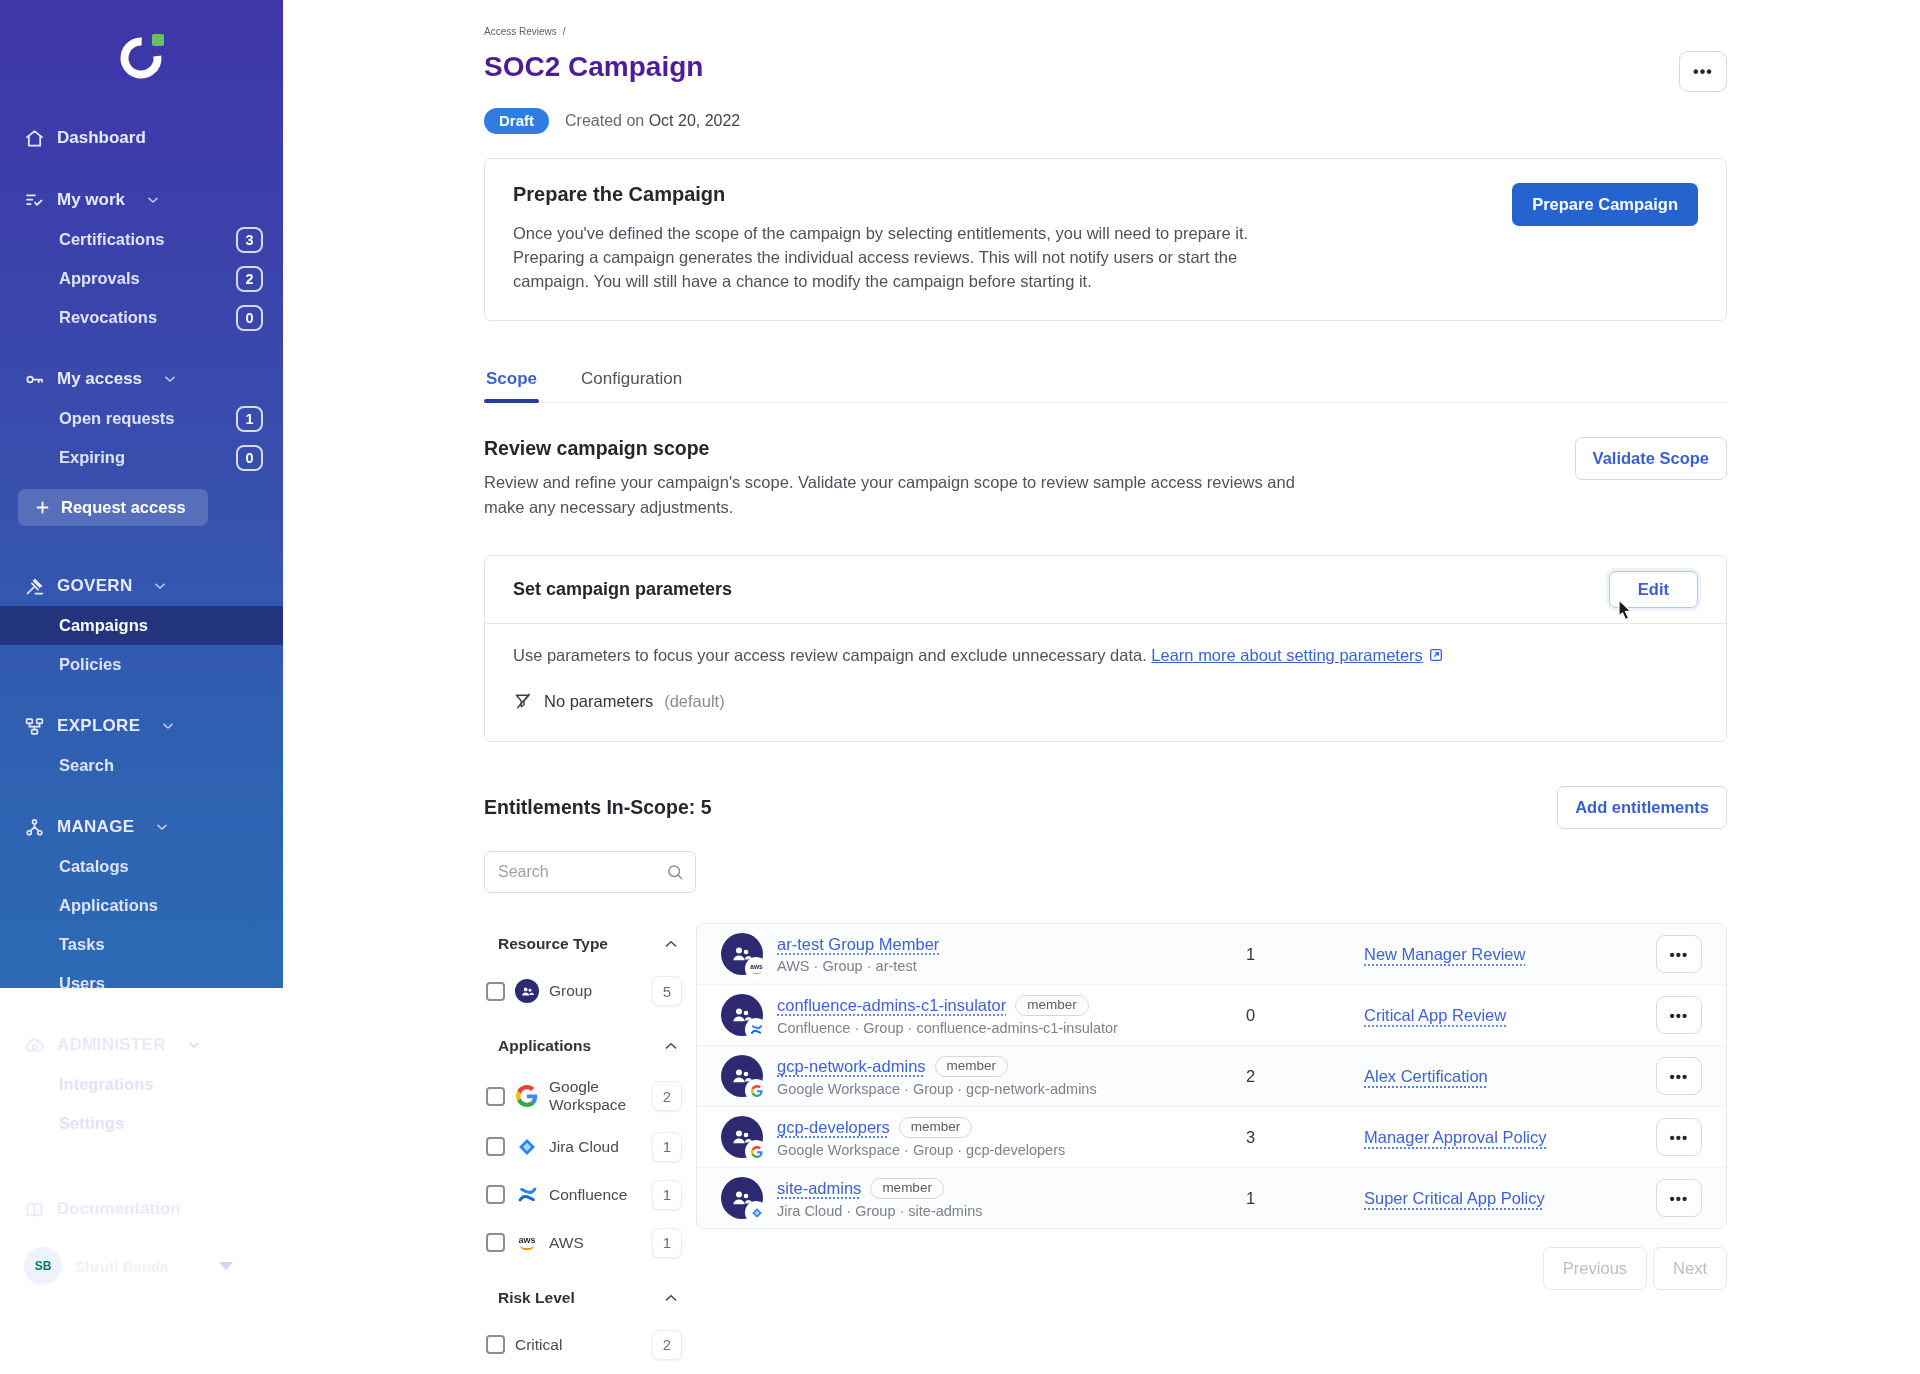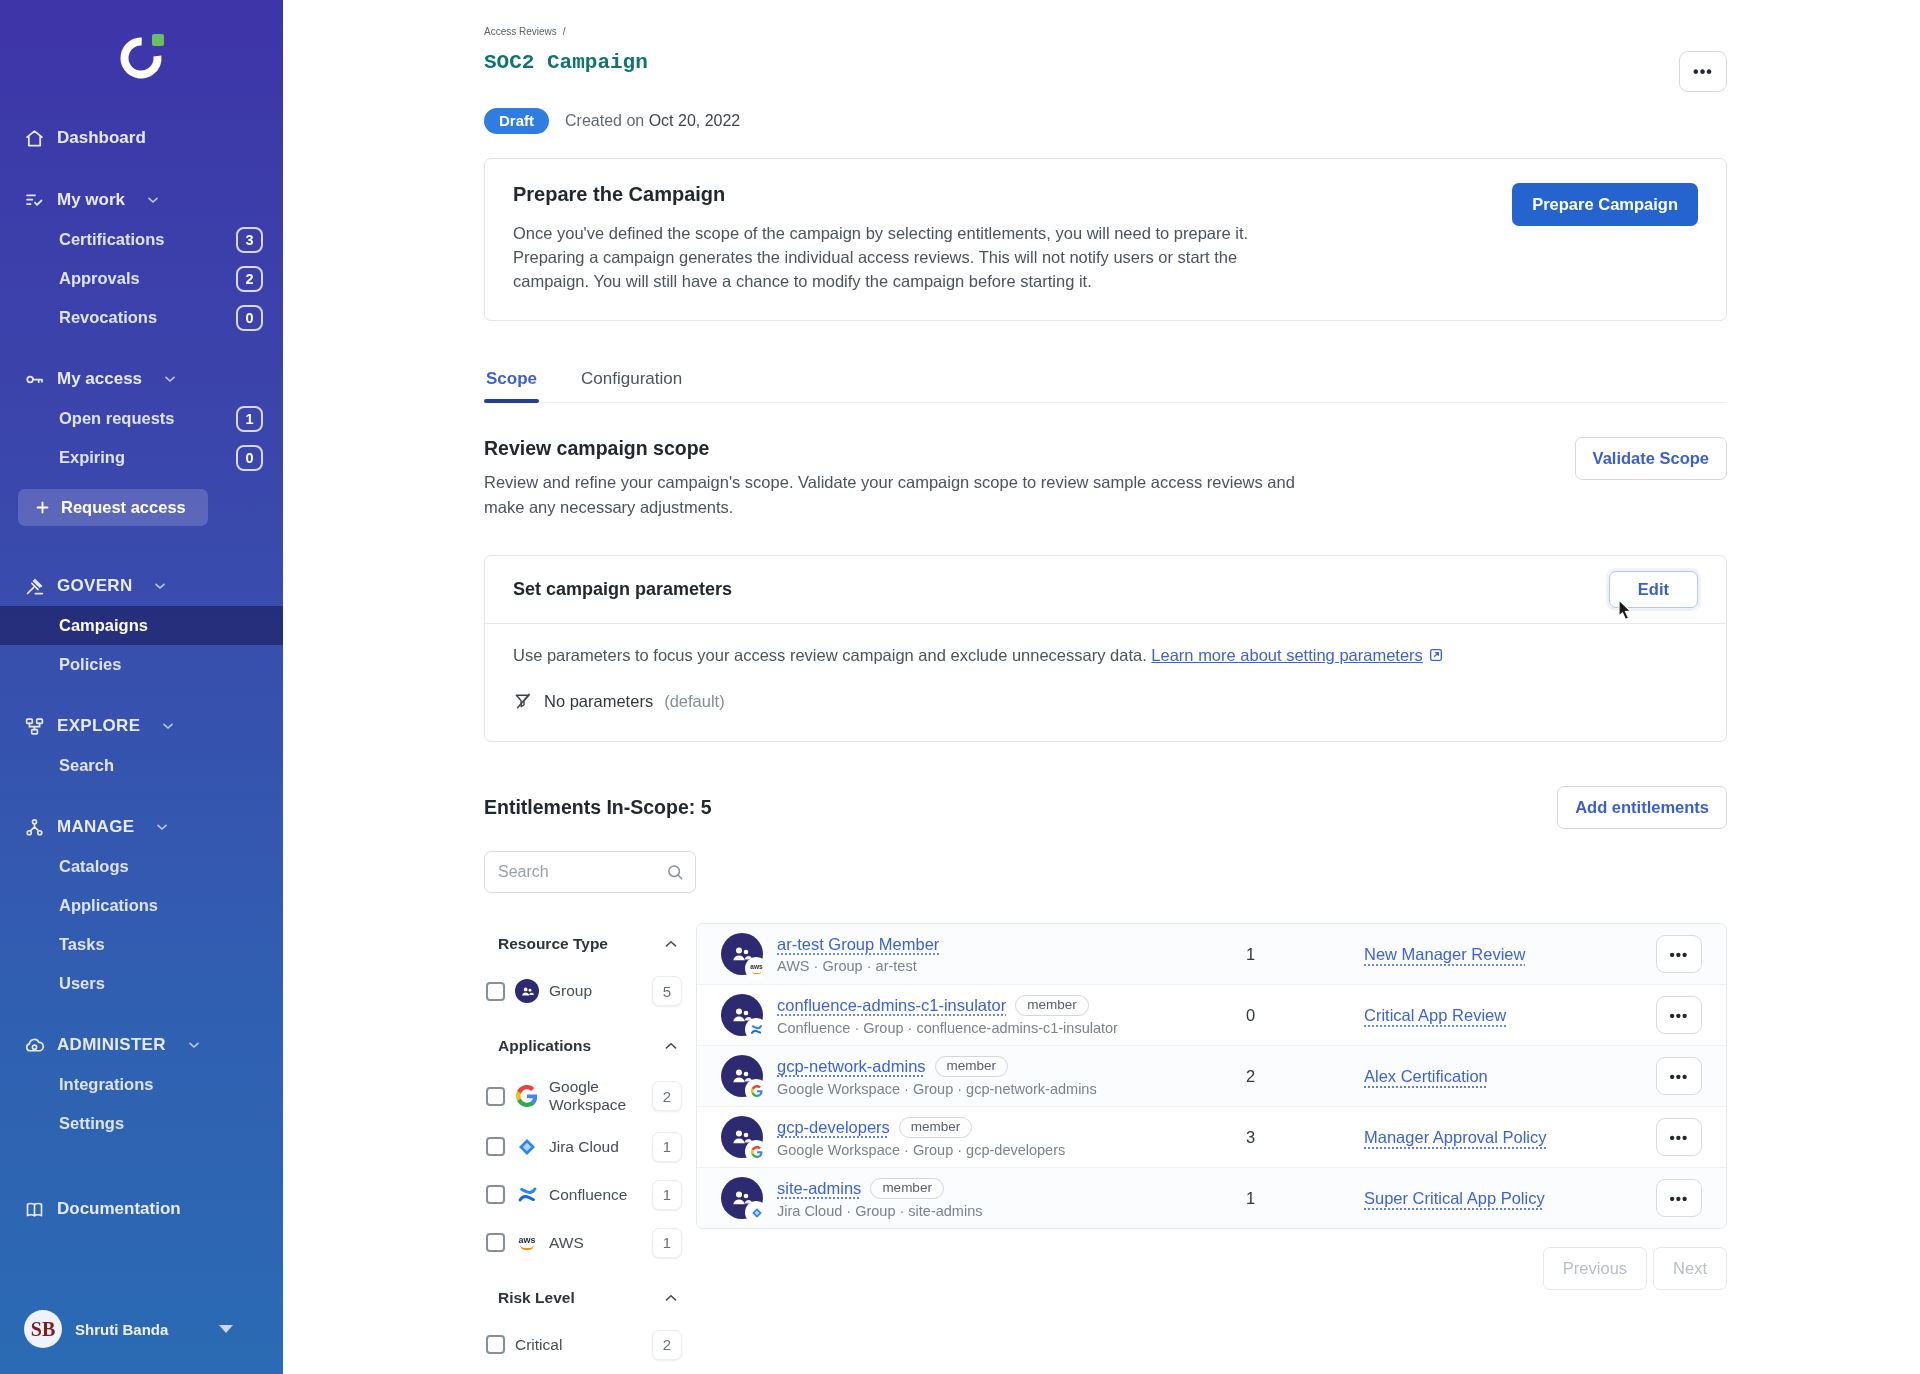--- a/index.html
+++ b/index.html
@@ -1,20 +1,20 @@
 <!DOCTYPE html>
 <html><head>
 <meta charset="utf-8">
 <style>
   * { margin:0; padding:0; box-sizing:border-box; }
   html,body { width:1920px; height:1374px; overflow:hidden; background:#fff;
     font-family:"Liberation Sans", sans-serif; color:#24292f; }
 
   
-  .sidebar { position:fixed; left:0; top:0; width:283px; height:1374px;
+  .sidebar { position:fixed; left:0; top:0; width:283px; height:988px;
     background:linear-gradient(180deg,#3e35a9 0%, #3a49ac 38%, #2f62b2 78%, #2b6ab4 100%);
     color:#e7eafc; display:flex; flex-direction:column; }
   .logo-wrap { display:flex; justify-content:center; padding:30px 0 36px; }
   .nav { flex:1 1 auto; }
   .nav-item { display:flex; align-items:center; gap:12px; height:40px; padding:0 24px;
     font-size:17px; font-weight:700; color:#e7eafc; cursor:pointer; }
   .nav-item .ni-ico { width:21px; height:21px; flex:0 0 auto; display:flex; }
   .nav-section { margin-top:22px; }
   .nav-sub { display:flex; align-items:center; height:39px; padding:0 20px 0 59px;
     font-size:16.5px; font-weight:700; color:#dfe3fa; cursor:pointer; }
@@ -22,32 +22,32 @@
   .badge-count { min-width:27px; height:26px; padding:0 6px; border:2px solid rgba(255,255,255,.8);
     border-radius:8px; display:inline-flex; align-items:center; justify-content:center;
     font-size:14.5px; font-weight:700; color:#fff; }
   .nav-sub.active { background:rgba(18,15,73,.5); color:#fff; }
   .chev { width:16px; height:16px; margin-left:8px; display:inline-flex; opacity:.9; }
   .request-btn { display:inline-flex; align-items:center; gap:10px; margin:12px 0 6px 18px;
     padding:9px 22px 9px 16px; background:rgba(255,255,255,.17); border-radius:7px;
     font-size:16.5px; font-weight:700; color:#fff; cursor:pointer; }
   .sb-caps { text-transform:uppercase; letter-spacing:.3px; }
   .user-row { display:flex; align-items:center; gap:13px; padding:18px 24px 26px; cursor:pointer; }
-  .avatar { width:38px; height:38px; border-radius:50%; background:#eef2fb; color:#7f1d1d;
-    display:flex; align-items:center; justify-content:center; font-size:20px; font-weight:700;font-family:Liberation Serif, serif; }
+  .avatar { width:38px; height:38px; border-radius:50%; background:#eef2fb; color:#0f766e;
+    display:flex; align-items:center; justify-content:center; font-size:12px; font-weight:700; }
   .user-name { font-size:15px; font-weight:700; color:#eef1fd; flex:1; }
   .caret-down { width:0; height:0; border-left:7px solid transparent; border-right:7px solid transparent;
     border-top:8px solid #cfd6f3; margin-right:26px; }
 
   
   .main { margin-left:283px; width:1637px; padding:26px 193px 0 201px; }
   .breadcrumb-row { font-size:10px; color:#5b6169; display:flex; gap:6px; }
   .breadcrumb-row .bc-link { cursor:pointer; }
   .title-row { display:flex; align-items:flex-start; justify-content:space-between; margin-top:14px; }
-  .page-title { font-family:Liberation Mono, monospace; font-size:21px; font-weight:600; color:#0f766e; }
+  .page-title { font-family:Liberation Sans, sans-serif; font-size:28px; font-weight:600; color:#4c1d95; }
   .kebab-sq { width:48px; height:41px; border:1px solid #d5d9de; border-radius:9px; background:#fff;
     display:flex; align-items:center; justify-content:center; font-size:16px; letter-spacing:1px;
     color:#23272e; cursor:pointer; font-weight:700; }
   .status-row { display:flex; align-items:center; gap:16px; margin-top:16px; }
   .pill-draft { background:#2f7de0; color:#fff; font-size:15px; font-weight:700;
     padding:4px 15px 5px; border-radius:999px; }
   .created { font-size:16px; color:#63696f; }
   .created b { color:#3f454c; font-weight:400; }
 
   .card { border:1px solid #e3e5e9; border-radius:7px; background:#fff; }

